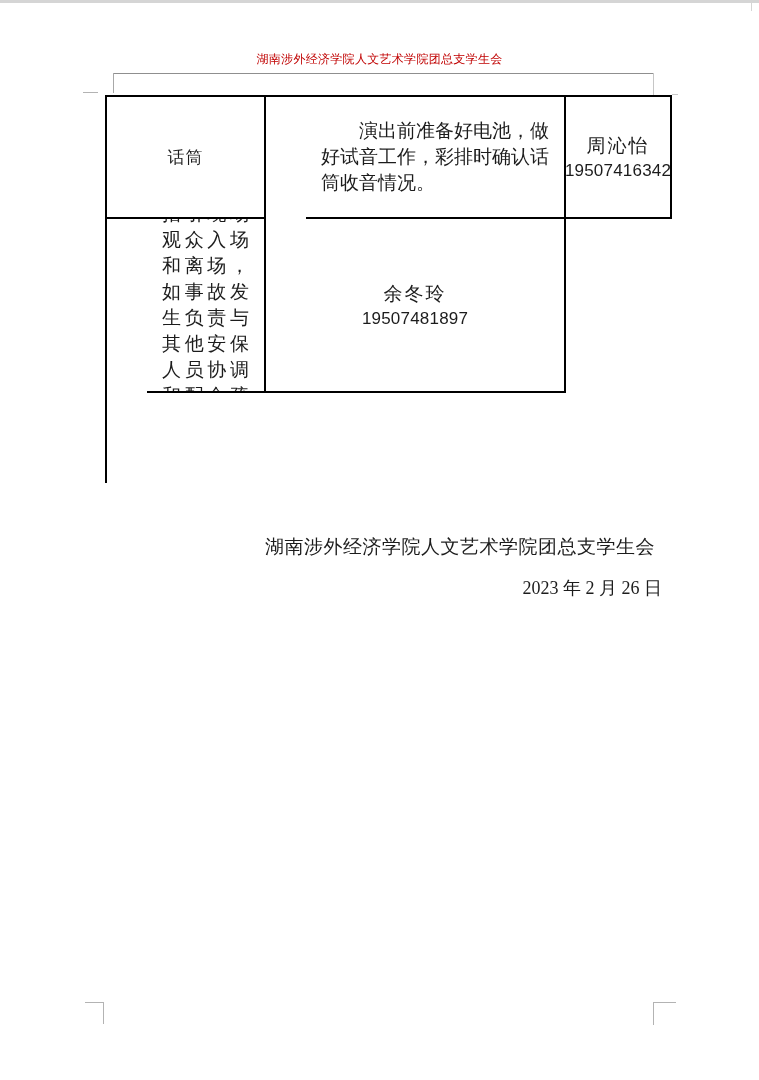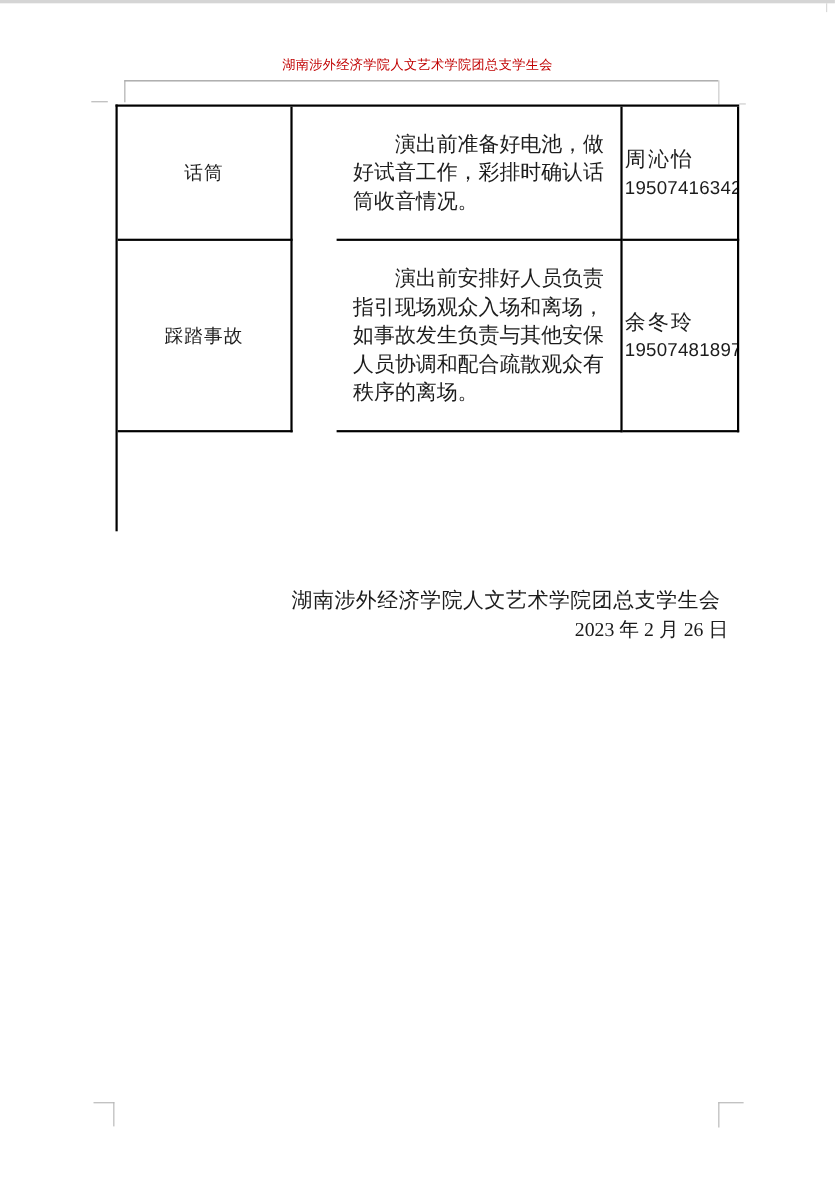--- a/index.html
+++ b/index.html
@@ -37,31 +37,31 @@
   .cell{
     box-sizing:border-box;border-right:2px solid #000;border-bottom:2px solid #000;
     display:flex;flex-direction:column;justify-content:center;overflow:hidden;
   }
   .cell-type{align-items:center;font-size:17px;letter-spacing:1px;text-align:center;padding:0 4px;}
   .cell-measure{padding:12px 15px;margin-left:40px;}
   .cell-measure p{
     margin:0;font-size:19px;text-align:justify;text-justify:inter-character;
     text-indent:2em;text-align-last:left;
   }
-  .cell-contact{gap:3px;padding:0 2px;}
+  .cell-contact{align-items:center;gap:3px;padding:0 2px;}
   .contact-name{font-size:19px;letter-spacing:2px;line-height:24px;}
   .contact-phone{font-size:17px;line-height:21px;font-family:Liberation Sans, sans-serif;letter-spacing:0.2px;}
 
   
   .footer-signature{
     position:absolute;left:105px;top:533px;width:550px;text-align:right;
     font-size:19px;line-height:26px;letter-spacing:0.5px;
   }
   .footer-date{
-    position:absolute;left:105px;top:560px;width:557px;text-align:right;
+    position:absolute;left:105px;top:576px;width:557px;text-align:right;
     font-size:18px;line-height:24px;font-family:"Liberation Serif","DejaVu Serif",serif;
   }
 </style>
 </head>
 <body>
 
 <div class="top-strip"></div>
 <div class="top-strip-corner"></div>
 
 <div class="header-title" style="color: rgb(192, 0, 0);">湖南涉外经济学院人文艺术学院团总支学生会</div>
@@ -82,23 +82,20 @@
     <span>话筒</span>
   </div>
   <div class="cell cell-measure row-0">
     <p>演出前准备好电池，做好试音工作，彩排时确认话筒收音情况。</p>
   </div>
   <div class="cell cell-contact row-0">
     <span class="contact-name">周沁怡</span>
     <span class="contact-phone">19507416342</span>
   </div>
 
-  <div class="cell cell-type row-1">
-    <span>踩踏事故</span>
-  </div>
   <div class="cell cell-measure row-1">
     <p>演出前安排好人员负责指引现场观众入场和离场，如事故发生负责与其他安保人员协调和配合疏散观众有秩序的离场。</p>
   </div>
   <div class="cell cell-contact row-1">
     <span class="contact-name">余冬玲</span>
     <span class="contact-phone">19507481897</span>
   </div>
 
 </div>
 

